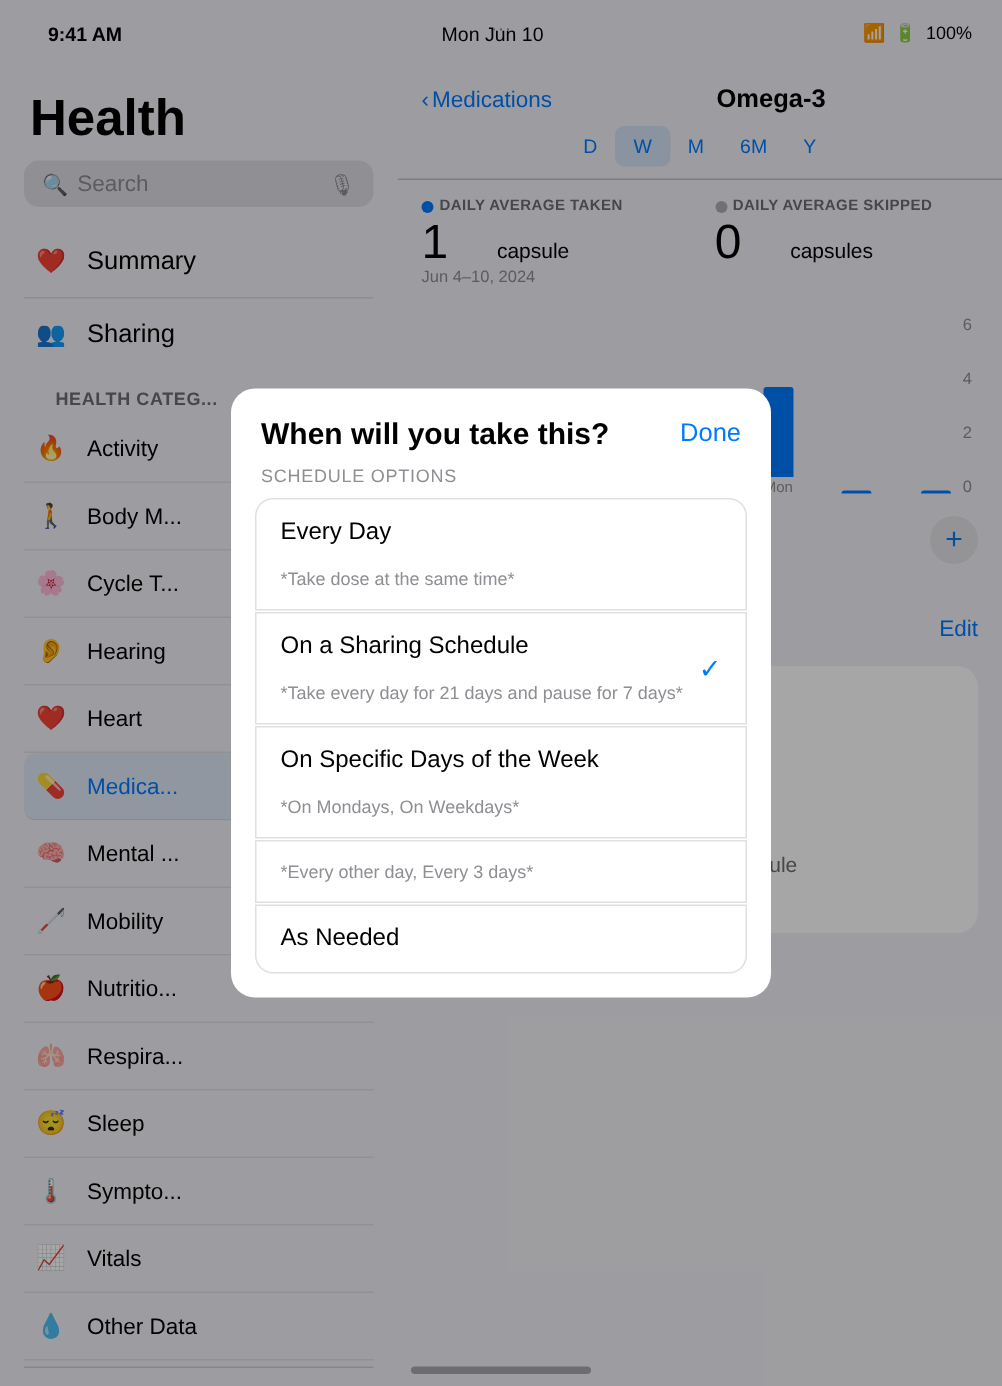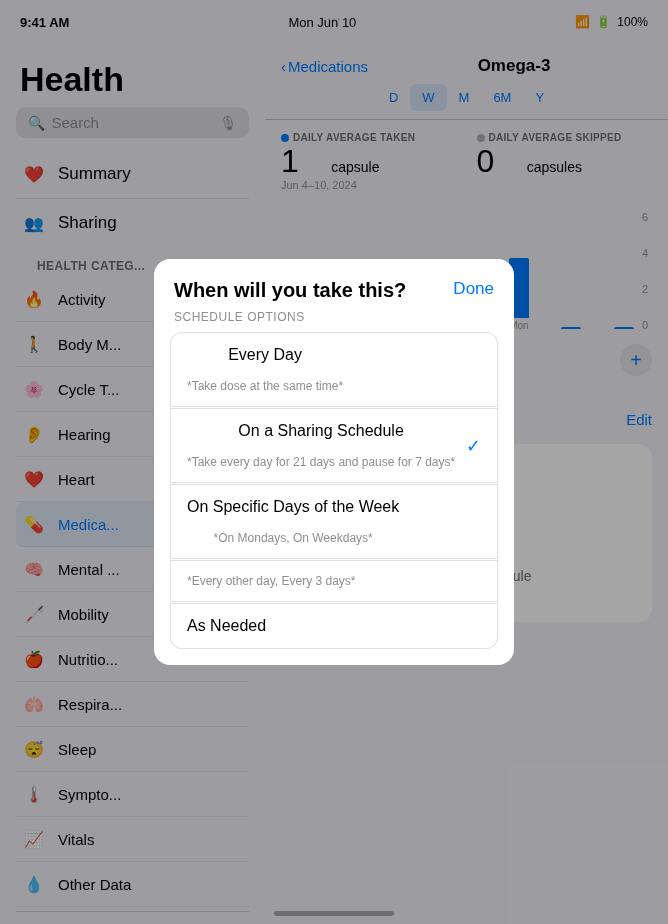--- a/index.html
+++ b/index.html
@@ -8,21 +8,21 @@
       height: 924px;
       overflow: hidden;
       background: #f2f2f7;
       font-family: -apple-system, BlinkMacSystemFont, 'SF Pro Text', 'Helvetica Neue', sans-serif;
       position: relative;
     }
 
     
     .status-bar {
       position: absolute;
-      top: 0; left: 0; right: 0;
+      top: 0; left: 12px; right: 0;
       height: 44px;
       display: flex;
       align-items: center;
       justify-content: space-between;
       padding: 0 20px;
       z-index: 10;
       background: transparent;
     }
     .status-time {
       font-size: 13px;
@@ -445,21 +445,20 @@
     .schedule-option:first-child {
       border-radius: 12px 12px 0 0;
     }
     .schedule-option:last-child {
       border-radius: 0 0 12px 12px;
     }
     .schedule-option-content {
       display: flex;
       flex-direction: column;
       gap: 15px;
-      text-align: center;
     }
     .schedule-option-title {
       font-size: 16px;
       color: #000;
     }
     .schedule-option-subtitle {
       font-size: 12px;
       color: #8e8e93;
     }
     .schedule-check {

